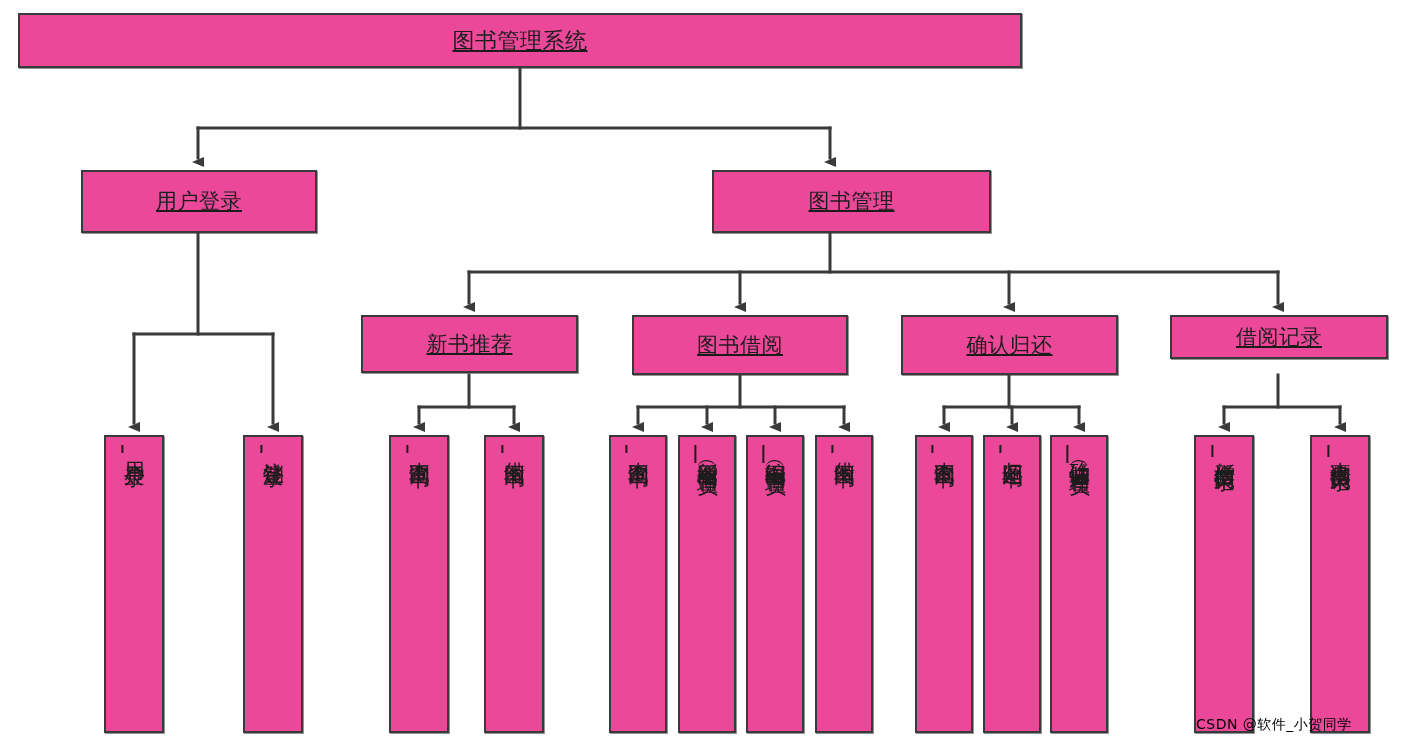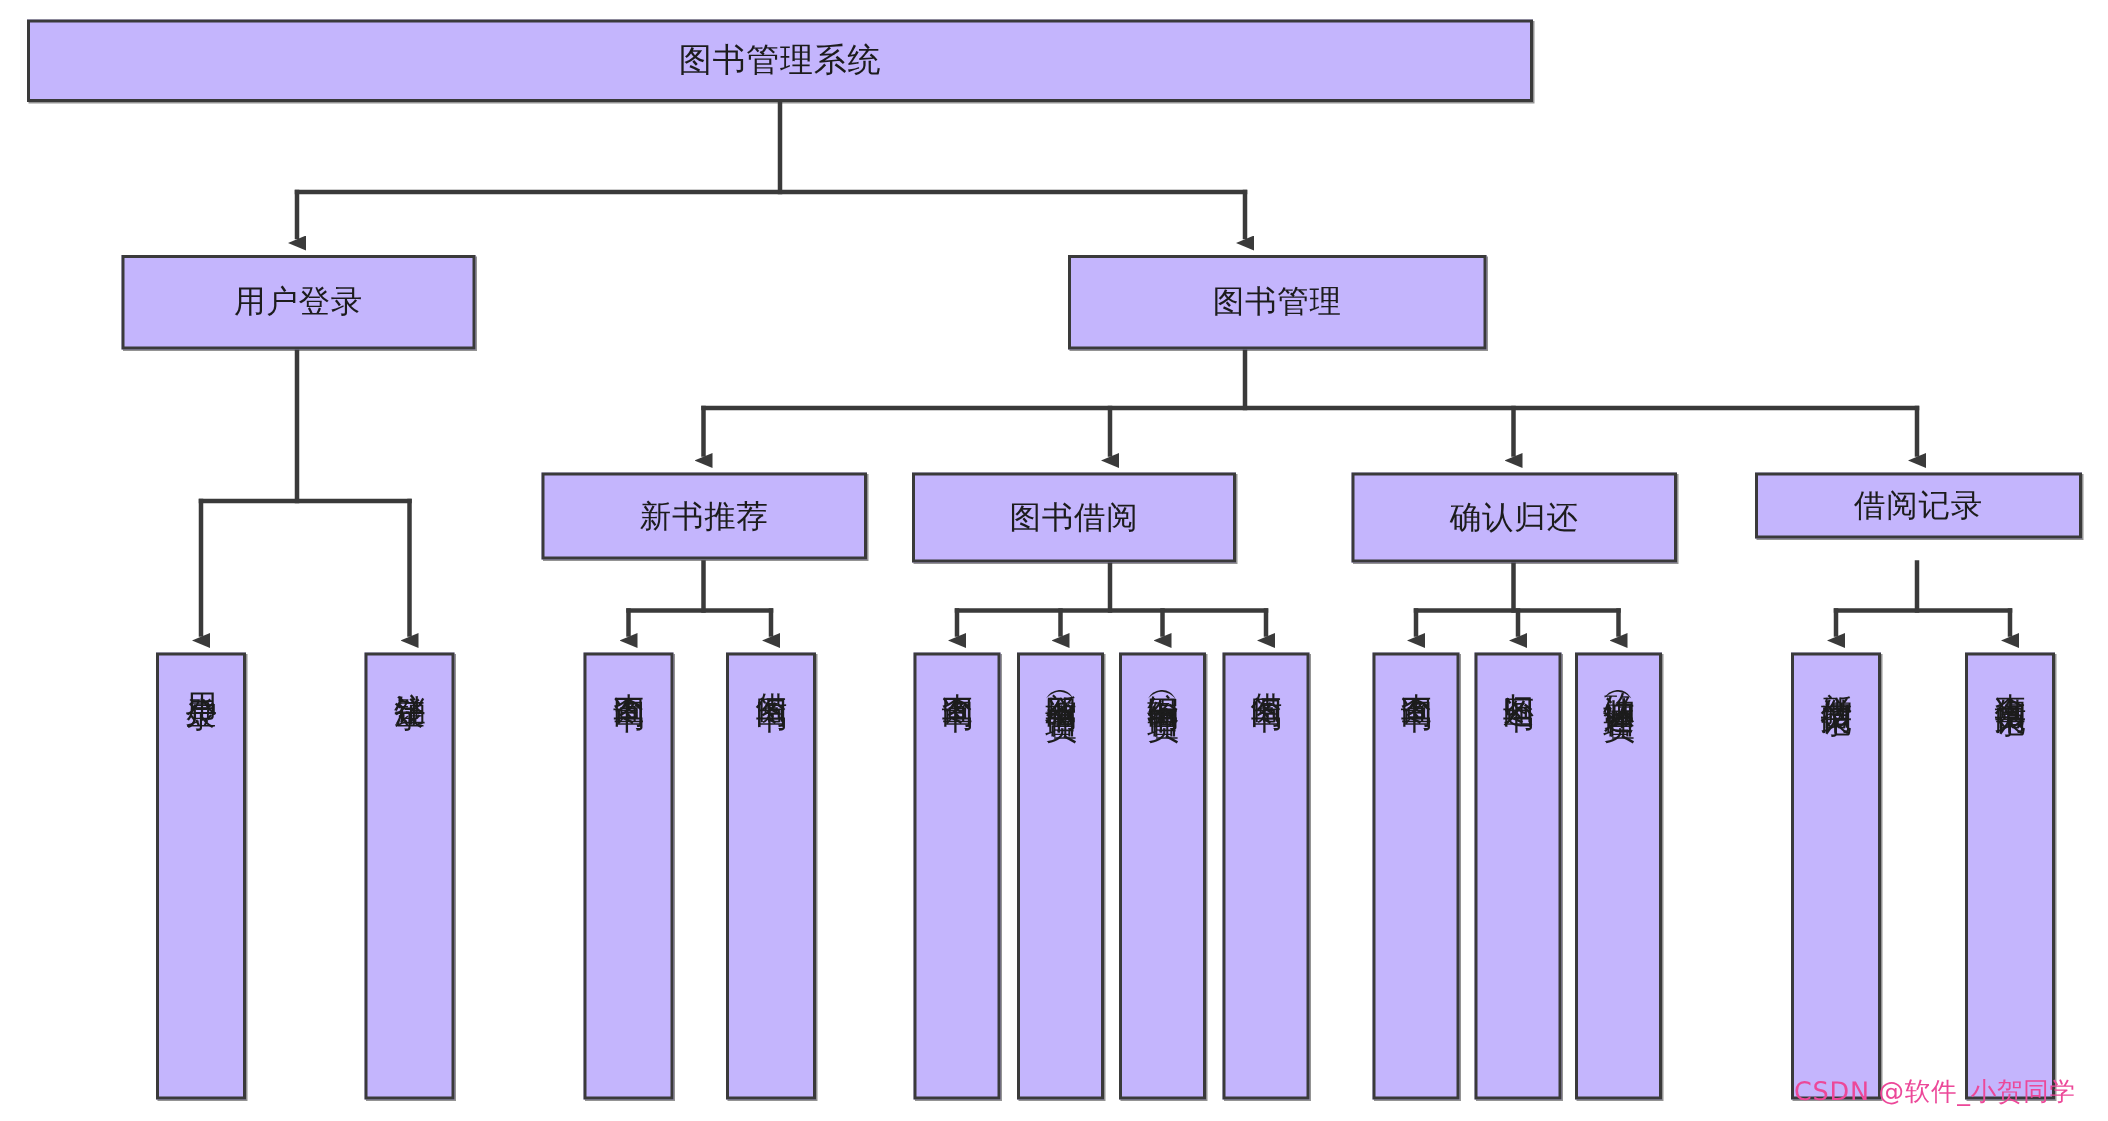--- a/index.html
+++ b/index.html
@@ -23,26 +23,27 @@
     left: 0;
     top: 0;
     width: 1405px;
     height: 747px;
     pointer-events: none;
   }
   .node {
     position: absolute;
     box-sizing: border-box;
     border: 2px solid #3a3a3a;
-    background: #c4b5fd;
+    background: #ec4899;
     display: flex;
     align-items: center;
     justify-content: center;
     color: #1c1c1c;
     box-shadow: 1px 1px 0 rgba(60,60,60,0.55);
+    text-decoration: underline;
   }
   .node .label {
     display: block;
     text-align: center;
     line-height: 1.08;
     letter-spacing: 0.5px;
   }
   
   .node.h .label {
     font-size: 21px;
@@ -58,22 +59,22 @@
   .node.v .label {
     writing-mode: vertical-rl;
     text-orientation: upright;
     font-size: 21px;
     line-height: 1.18;
     letter-spacing: 2px;
     white-space: nowrap;
   }
   .watermark {
     position: absolute;
-    font-size: 17px;
-    color: #ec4899;
+    font-size: 14px;
+    color: #000000;
     white-space: nowrap;
     letter-spacing: 0.5px;
   }
 </style>
 </head>
 <body>
 
 <div id="canvas">
 
   <svg class="edges" viewBox="0 0 1405 747" xmlns="http://www.w3.org/2000/svg">
@@ -134,21 +135,21 @@
   <div class="node h" style="left:81px; top:170px; width:236px; height:63px;">
     <span class="label">用户登录</span>
   </div>
   <div class="node h" style="left:712px; top:170px; width:279px; height:63px;">
     <span class="label">图书管理</span>
   </div>
 
   <div class="node h" style="left:361px; top:315px; width:217px; height:58px;">
     <span class="label">新书推荐</span>
   </div>
-  <div class="node h" style="left:608px; top:315px; width:216px; height:60px;">
+  <div class="node h" style="left:632px; top:315px; width:216px; height:60px;">
     <span class="label">图书借阅</span>
   </div>
   <div class="node h" style="left:901px; top:315px; width:217px; height:60px;">
     <span class="label">确认归还</span>
   </div>
   <div class="node h" style="left:1170px; top:315px; width:218px; height:44px;">
     <span class="label">借阅记录</span>
   </div>
 
   <div class="node v" style="left:104px; top:435px; width:60px; height:298px;">

